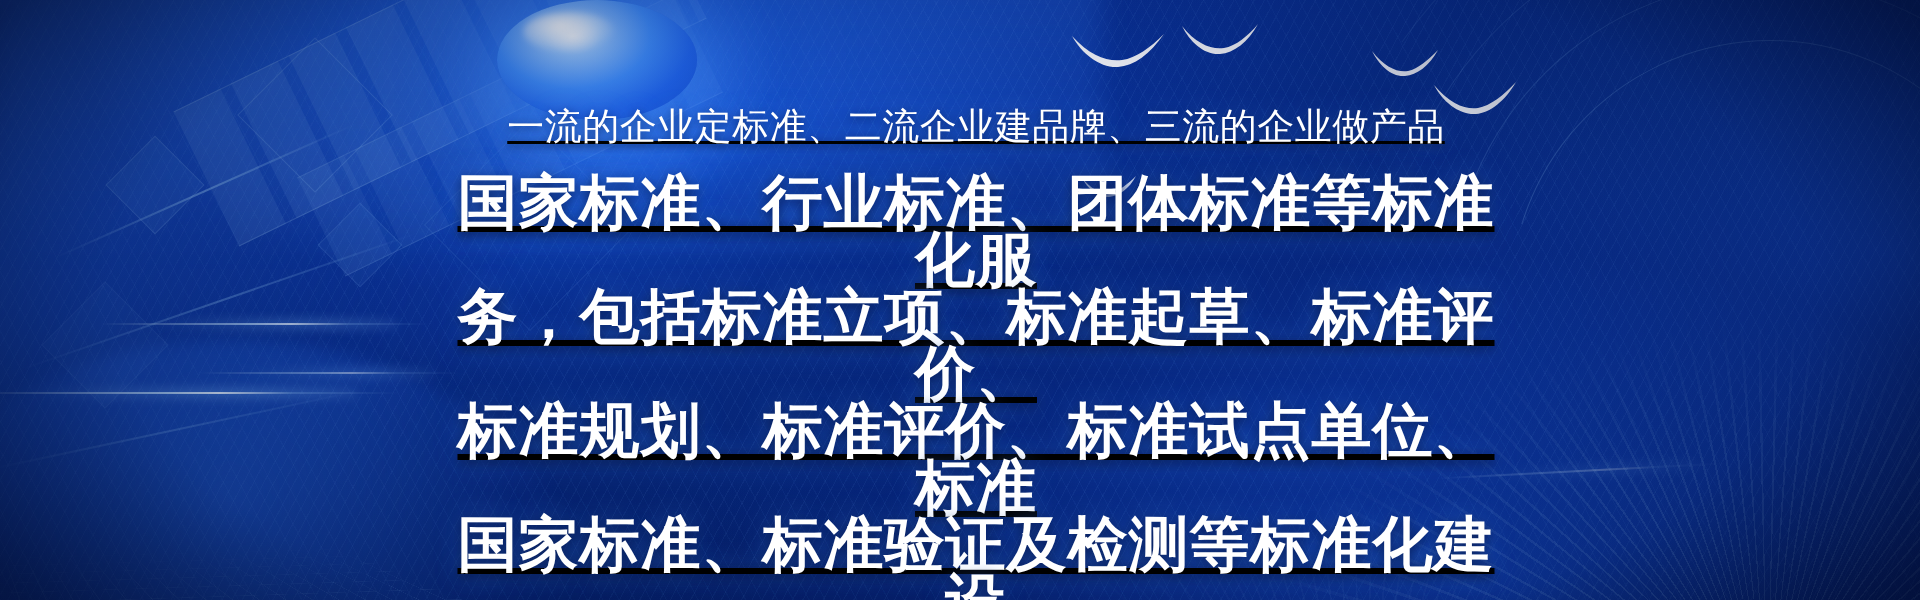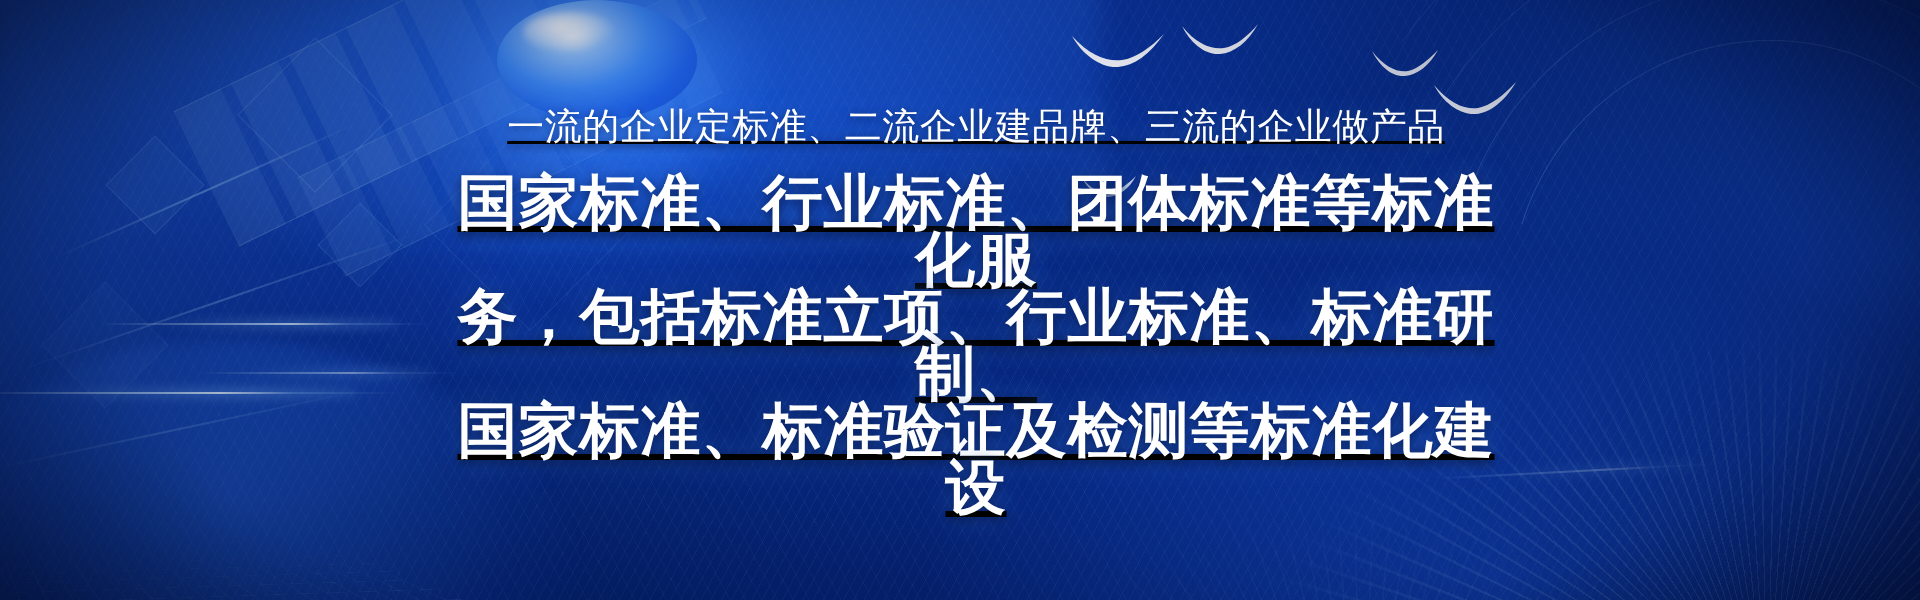--- a/index.html
+++ b/index.html
@@ -236,18 +236,19 @@
       <path d="M2 3 C12 15 23 20 31 18 C39 16 48 9 56 1 C49 14 39 21 29 22 C18 23 8 14 2 3 Z" fill="#ffffff" opacity="0.85"></path>
     </svg>
   </div>
 
   <div class="layer vignette"></div>
 
   <div class="content">
     <div class="subtitle">一流的企业定标准、二流企业建品牌、三流的企业做产品</div>
     <div class="headline">
       <span class="ln l1">国家标准、行业标准、团体标准等标准化服</span>
-      <span class="ln l2">务，包括标准立项、行业标准、标准研制、</span>
+      <span class="ln l2">务，包括标准立项、标准起草、标准评价、</span>
+      <span class="ln l3">标准规划、标准评价、标准试点单位、标准</span>
       <span class="ln l4">国家标准、标准验证及检测等标准化建设</span>
     </div>
   </div>
 
 </div>
 
 </body></html>

